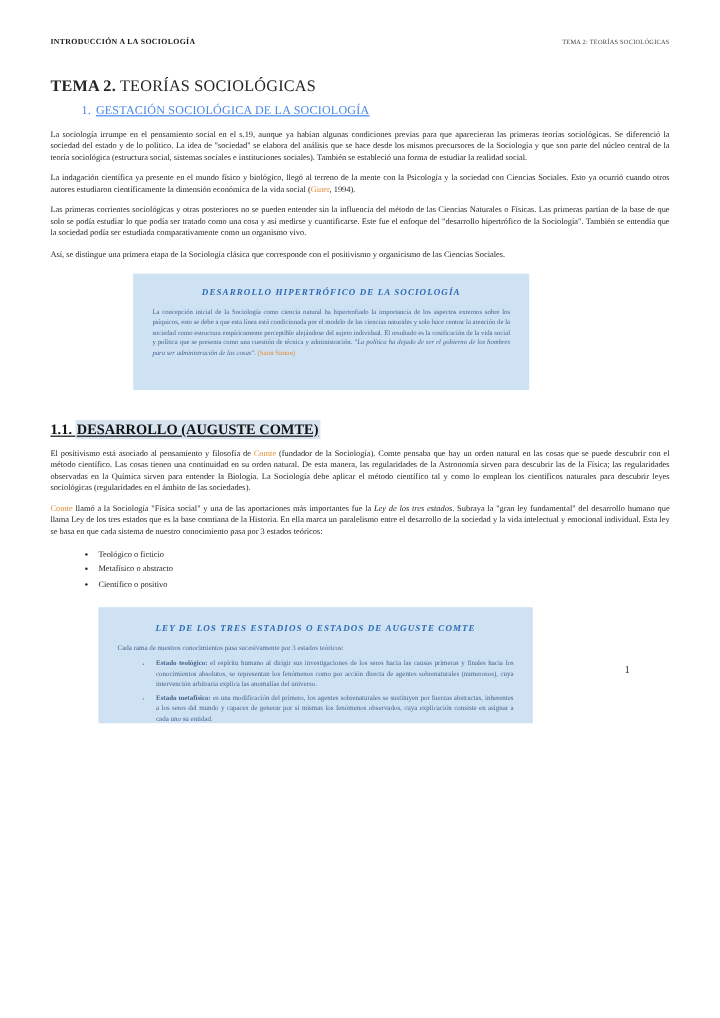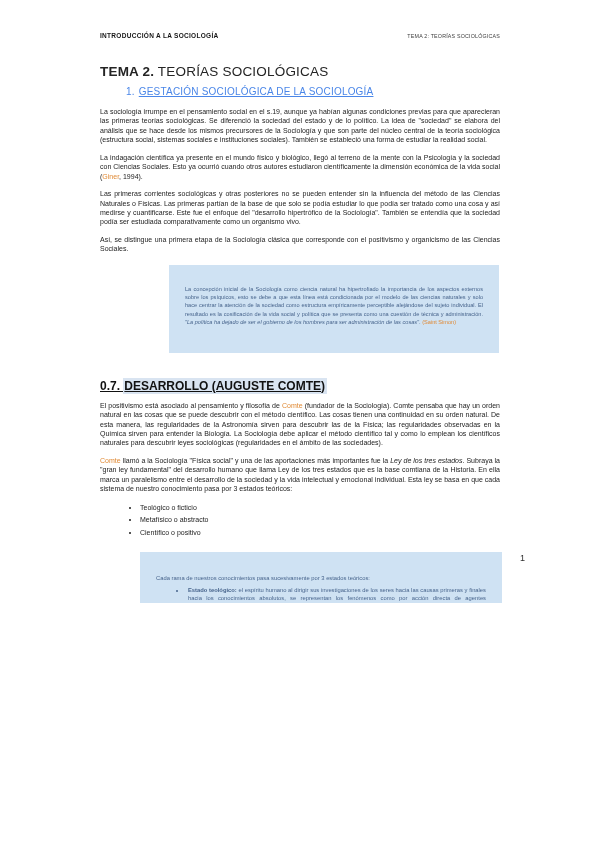--- a/index.html
+++ b/index.html
@@ -9,22 +9,22 @@
     --box-title:#2f6cb5;
     --box-text:#47648c;
     --hl:#d9e4f1;
     --ink:#1f1f1f;
   }
   *{box-sizing:border-box;}
   html,body{margin:0;padding:0;}
   body{background:#ffffff;}
   .page{
     width:600px;height:603px;background:#ffffff;position:relative;
-    font-family:Liberation Sans, sans-serif;color:var(--ink);
-    padding:32px 100px 0;overflow:hidden;
+    font-family:Liberation Serif, serif;color:var(--ink);
+    padding:32px 42px 0;overflow:hidden;
   }
   .runhead{display:flex;justify-content:space-between;align-items:baseline;}
   .runhead .left{font-size:6.5px;font-weight:700;letter-spacing:.3px;color:#151515;}
   .runhead .right{font-size:5.3px;letter-spacing:.2px;color:#3c3c3c;}
   .doc-title{margin:25px 0 0;font-size:13.5px;font-weight:400;letter-spacing:.2px;color:#242424;}
   .doc-title .lead{font-weight:700;}
   .toc-link{display:inline-block;margin:7px 0 0 26px;font-size:10px;color:var(--link-blue);letter-spacing:.2px;}
   .toc-link .num{text-decoration:none;margin-right:4px;}
   .toc-link .txt{text-decoration:underline;}
   p.body{font-size:7px;line-height:1.35;text-align:justify;margin:8px 0 0;color:#1c1c1c;}
@@ -64,37 +64,39 @@
   <h1 class="doc-title"><span class="lead">TEMA 2.</span><span> TEORÍAS SOCIOLÓGICAS</span></h1>
 
   <div class="toc-link"><span class="num">1.</span><span class="txt">GESTACIÓN SOCIOLÓGICA DE LA SOCIOLOGÍA</span></div>
 
   <p class="body">La sociología irrumpe en el pensamiento social en el s.19, aunque ya habían algunas condiciones previas para que aparecieran las primeras teorías sociológicas. Se diferenció la sociedad del estado y de lo político. La idea de "sociedad" se elabora del análisis que se hace desde los mismos precursores de la Sociología y que son parte del núcleo central de la teoría sociológica (estructura social, sistemas sociales e instituciones sociales). También se estableció una forma de estudiar la realidad social.</p>
   <p class="body"><span>La indagación científica ya presente en el mundo físico y biológico, llegó al terreno de la mente con la Psicología y la sociedad con Ciencias Sociales. Esto ya ocurrió cuando otros autores estudiaron científicamente la dimensión económica de la vida social (</span><span class="seg-orange">Giner</span><span>, 1994).</span></p>
   <p class="body">Las primeras corrientes sociológicas y otras posteriores no se pueden entender sin la influencia del método de las Ciencias Naturales o Físicas. Las primeras partían de la base de que solo se podía estudiar lo que podía ser tratado como una cosa y así medirse y cuantificarse. Este fue el enfoque del "desarrollo hipertrófico de la Sociología". También se entendía que la sociedad podía ser estudiada comparativamente como un organismo vivo.</p>
   <p class="body">Así, se distingue una primera etapa de la Sociología clásica que corresponde con el positivismo y organicismo de las Ciencias Sociales.</p>
 
   <div class="infobox box1">
+    <div class="box-title">DESARROLLO HIPERTRÓFICO DE LA SOCIOLOGÍA</div>
     <div class="box-body">
       <p><span>La concepción inicial de la Sociología como ciencia natural ha hipertrofiado la importancia de los aspectos externos sobre los psíquicos, esto se debe a que esta línea está condicionada por el modelo de las ciencias naturales y solo hace centrar la atención de la sociedad como estructura empíricamente perceptible alejándose del sujeto individual. El resultado es la cosificación de la vida social y política que se presenta como una cuestión de técnica y administración. </span><span class="seg-italic">"La política ha dejado de ser el gobierno de los hombres para ser administración de las cosas"</span><span>. </span><span class="seg-orange">(Saint Simon)</span></p>
     </div>
   </div>
 
-  <h2 class="sec"><span class="plain">0.7. </span><span class="hl">DESARROLLO (AUGUSTE COMTE)</span></h2>
+  <h2 class="sec"><span class="plain">1.1. </span><span class="hl">DESARROLLO (AUGUSTE COMTE)</span></h2>
 
   <p class="body"><span>El positivismo está asociado al pensamiento y filosofía de </span><span class="seg-orange">Comte</span><span> (fundador de la Sociología). Comte pensaba que hay un orden natural en las cosas que se puede descubrir con el método científico. Las cosas tienen una continuidad en su orden natural. De esta manera, las regularidades de la Astronomía sirven para descubrir las de la Física; las regularidades observadas en la Química sirven para entender la Biología. La Sociología debe aplicar el método científico tal y como lo emplean los científicos naturales para descubrir leyes sociológicas (regularidades en el ámbito de las sociedades).</span></p>
   <p class="body"><span class="seg-orange">Comte</span><span> llamó a la Sociología "Física social" y una de las aportaciones más importantes fue la </span><span class="seg-italic">Ley de los tres estados</span><span>. Subraya la "gran ley fundamental" del desarrollo humano que llama Ley de los tres estados que es la base comtiana de la Historia. En ella marca un paralelismo entre el desarrollo de la sociedad y la vida intelectual y emocional individual. Esta ley se basa en que cada sistema de nuestro conocimiento pasa por 3 estados teóricos:</span></p>
 
   <ul class="states">
     <li>Teológico o ficticio</li>
     <li>Metafísico o abstracto</li>
     <li>Científico o positivo</li>
   </ul>
 
   <div class="infobox box2">
+    <div class="box-title">LEY DE LOS TRES ESTADIOS O ESTADOS DE AUGUSTE COMTE</div>
     <div class="box-body">
       <p class="box-intro">Cada rama de nuestros conocimientos pasa sucesivamente por 3 estados teóricos:</p>
       <ul class="box-list">
         <li><span class="seg-bold">Estado teológico:</span><span> el espíritu humano al dirigir sus investigaciones de los seres hacia las causas primeras y finales hacia los conocimientos absolutos, se representan los fenómenos como por acción directa de agentes sobrenaturales (numerosos), cuya intervención arbitraria explica las anomalías del universo.</span></li>
         <li><span class="seg-bold">Estado metafísico:</span><span> es una modificación del primero, los agentes sobrenaturales se sustituyen por fuerzas abstractas, inherentes a los seres del mundo y capaces de generar por sí mismas los fenómenos observados, cuya explicación consiste en asignar a cada uno su entidad.</span></li>
         <li><span class="seg-bold">Estado positivo:</span><span> el ser humano renuncia a buscar el origen y el destino del universo y a conocer las causas de los fenómenos para descubrir sus leyes efectivas. La explicación de los hechos será la coordinación establecida entre los fenómenos particulares y algunos hechos generales que las ciencias deben limitar al menor nº posible.</span></li>
       </ul>
     </div>
   </div>
 

